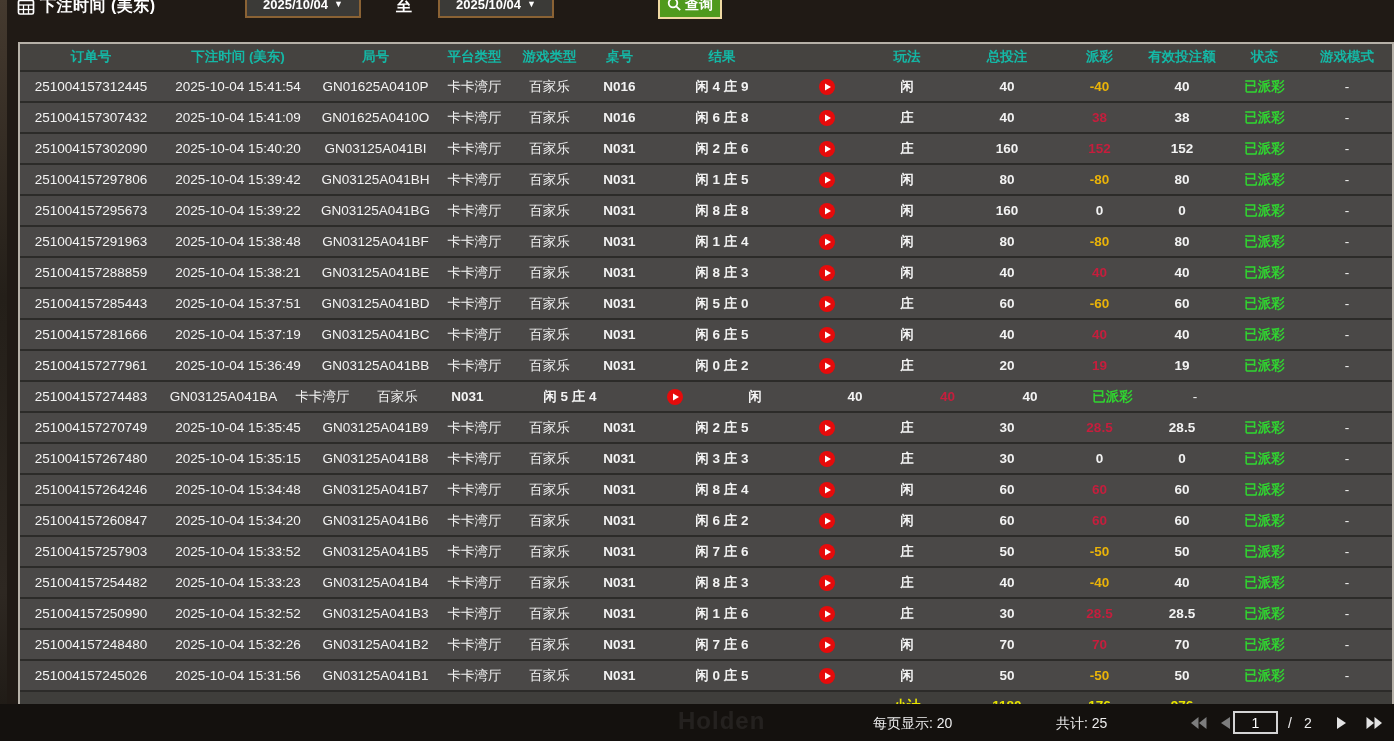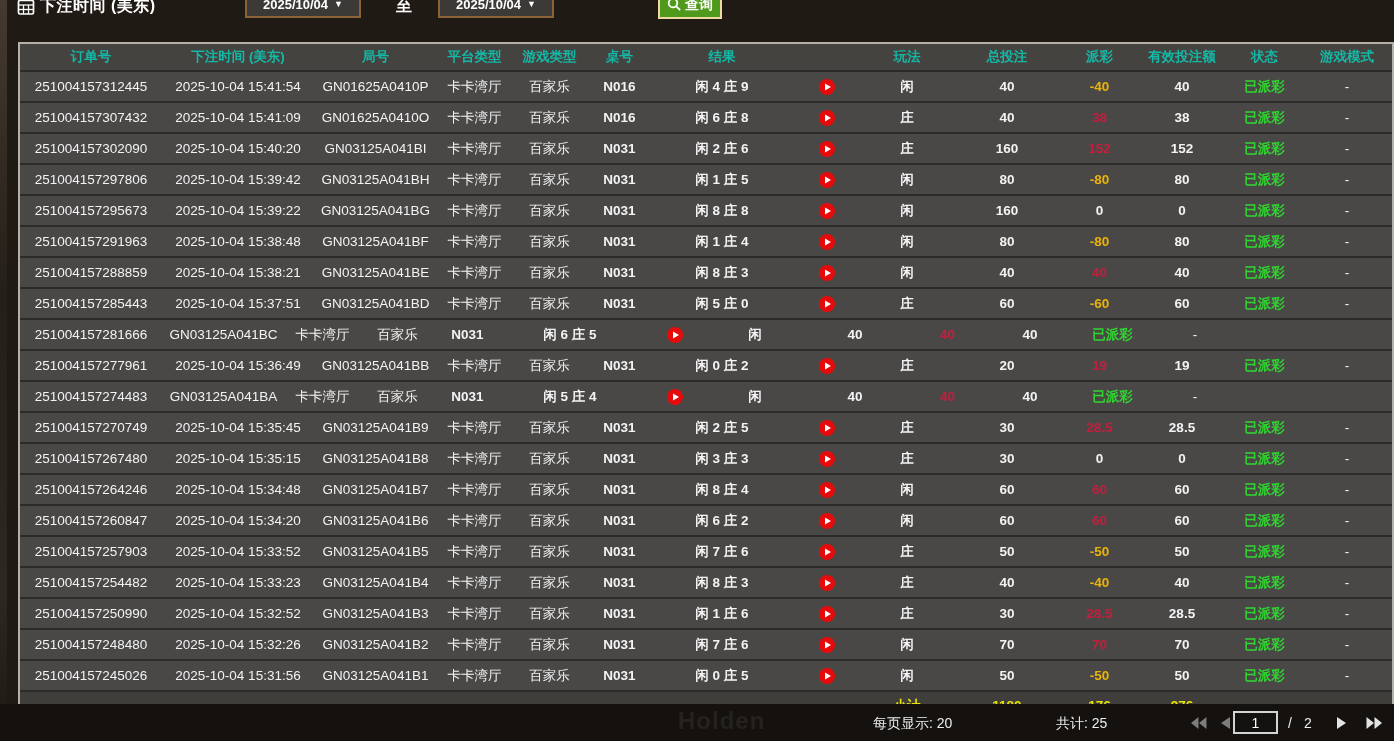--- a/index.html
+++ b/index.html
@@ -275,20 +275,21 @@
         </div>
         <div class="cell c8 bold">庄</div>
         <div class="cell c9 bold">60</div>
         <div class="cell c10 pay-neg">-60</div>
         <div class="cell c11 bold">60</div>
         <div class="cell c12 status-paid">已派彩</div>
         <div class="cell c13">-</div>
       </div>
       <div class="trow">
         <div class="cell c0">251004157281666</div>
+        <div class="cell c1">2025-10-04 15:37:19</div>
         <div class="cell c2">GN03125A041BC</div>
         <div class="cell c3">卡卡湾厅</div>
         <div class="cell c4">百家乐</div>
         <div class="cell c5 bold">N031</div>
         <div class="cell c6 bold">闲 6 庄 5</div>
         <div class="cell c7 video-cell">
           <svg width="16" height="16" viewBox="0 0 16 16">
             <circle cx="8" cy="8" r="8" fill="#e60b0b"></circle>
             <polygon points="6,4.6 12,8 6,11.4" fill="#fff"></polygon>
           </svg>

